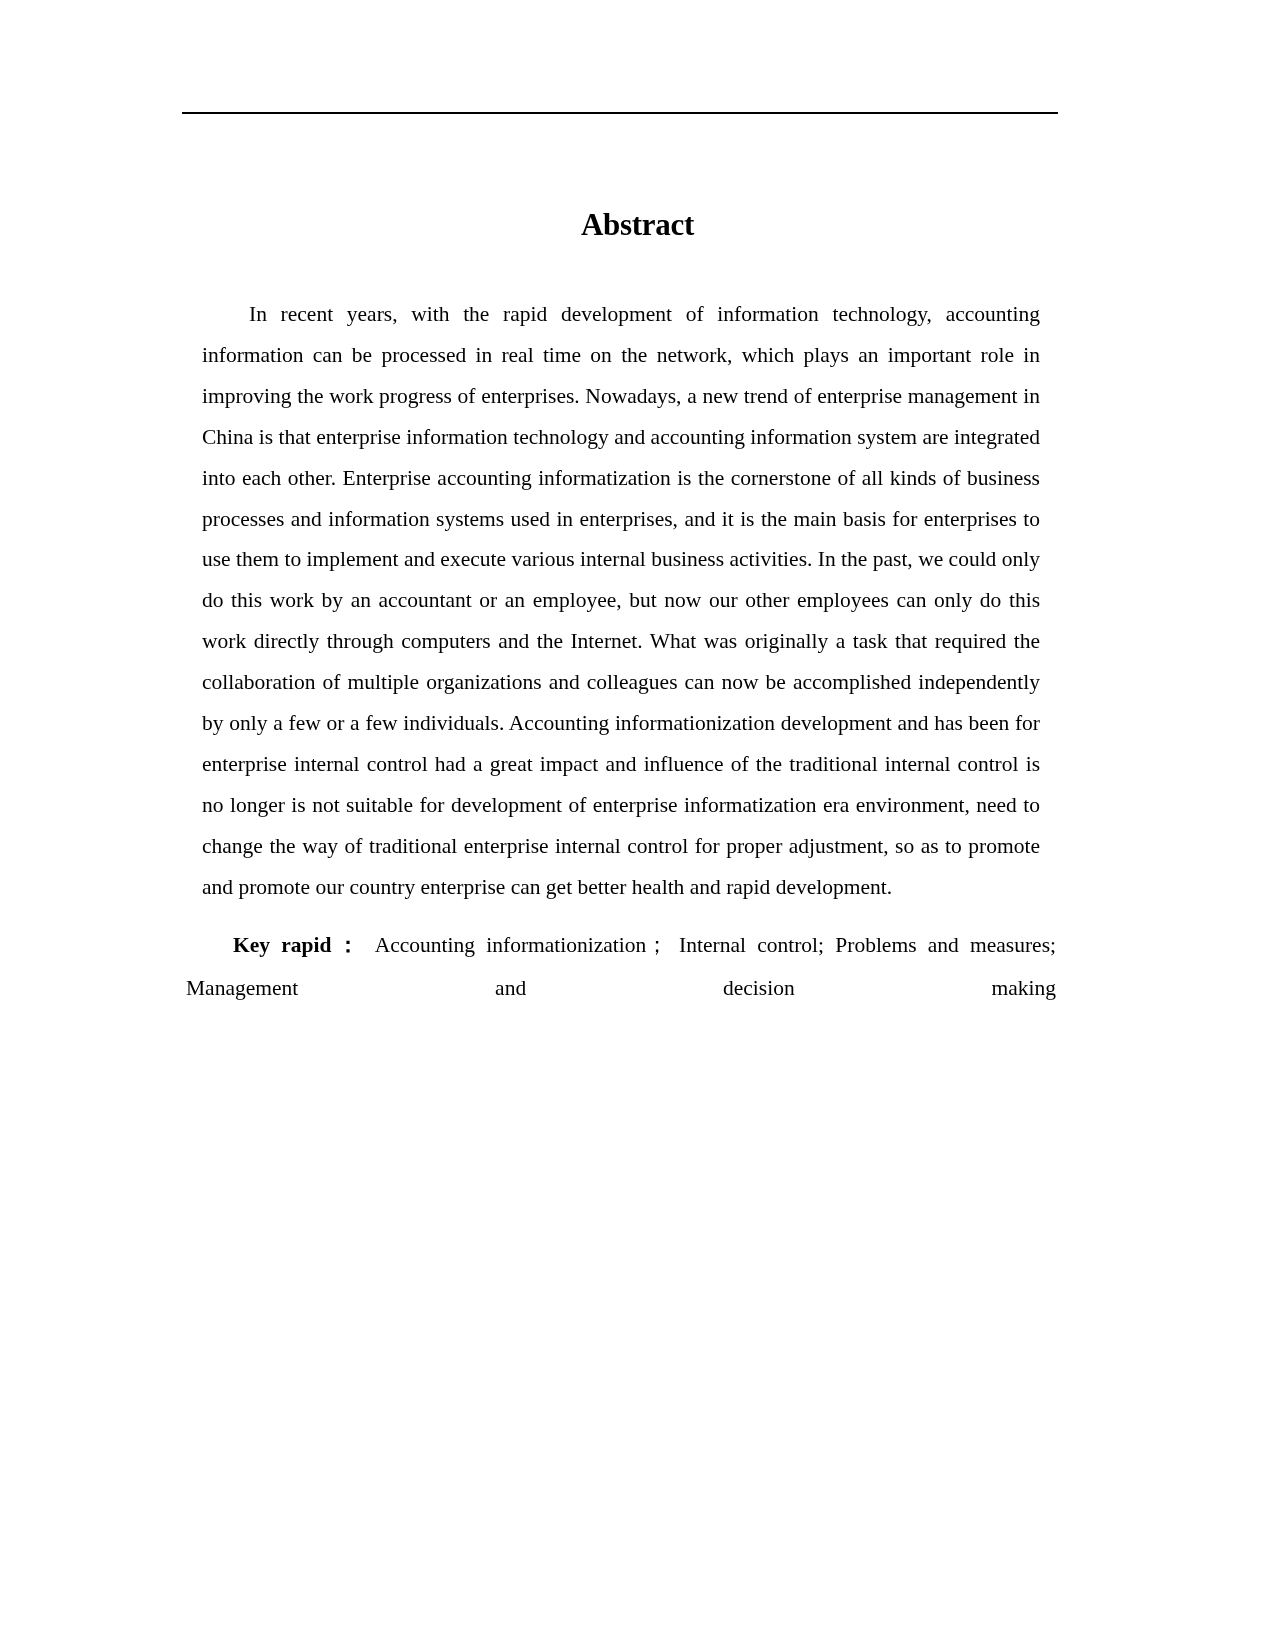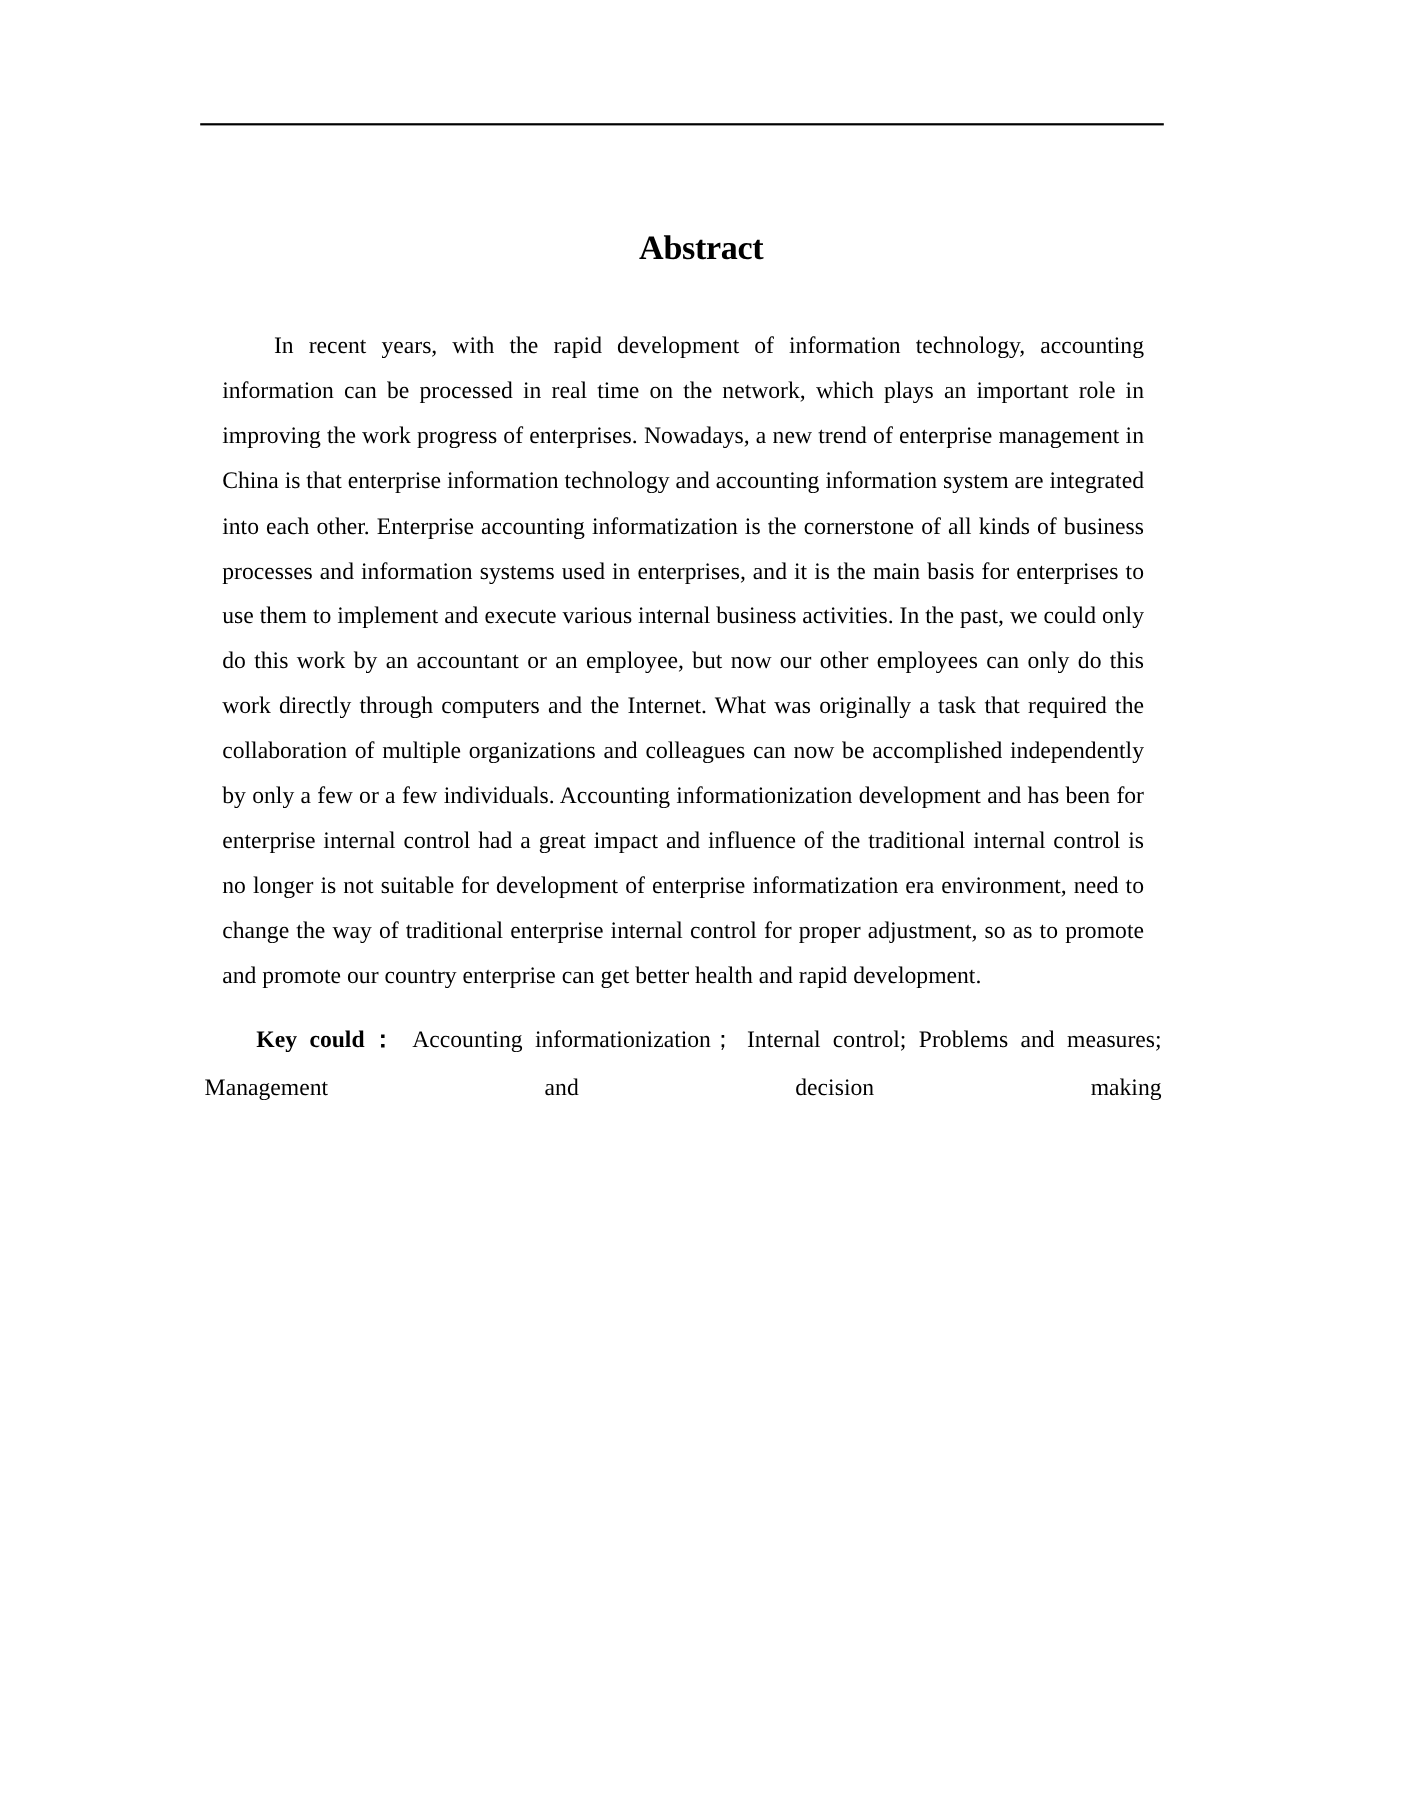--- a/index.html
+++ b/index.html
@@ -16,14 +16,14 @@
   </style>
 </head>
 <body>
 
 <div class="header-rule"></div>
 
 <div class="title">Abstract</div>
 
 <div class="body">
   <p class="para">In recent years, with the rapid development of information technology, accounting information can be processed in real time on the network, which plays an important role in improving the work progress of enterprises. Nowadays, a new trend of enterprise management in China is that enterprise information technology and accounting information system are integrated into each other. Enterprise accounting informatization is the cornerstone of all kinds of business processes and information systems used in enterprises, and it is the main basis for enterprises to use them to implement and execute various internal business activities. In the past, we could only do this work by an accountant or an employee, but now our other employees can only do this work directly through computers and the Internet. What was originally a task that required the collaboration of multiple organizations and colleagues can now be accomplished independently by only a few or a few individuals. Accounting informationization development and has been for enterprise internal control had a great impact and influence of the traditional internal control is no longer is not suitable for development of enterprise informatization era environment, need to change the way of traditional enterprise internal control for proper adjustment, so as to promote and promote our country enterprise can get better health and rapid development.</p>
-  <p class="keywords"><span class="kw-label">Key could：</span> <span>Accounting informationization； Internal control;  Problems and measures; Management and decision making</span></p>
+  <p class="keywords"><span class="kw-label">Key rapid：</span> <span>Accounting informationization； Internal control;  Problems and measures; Management and decision making</span></p>
 </div>
 
 </body></html>

